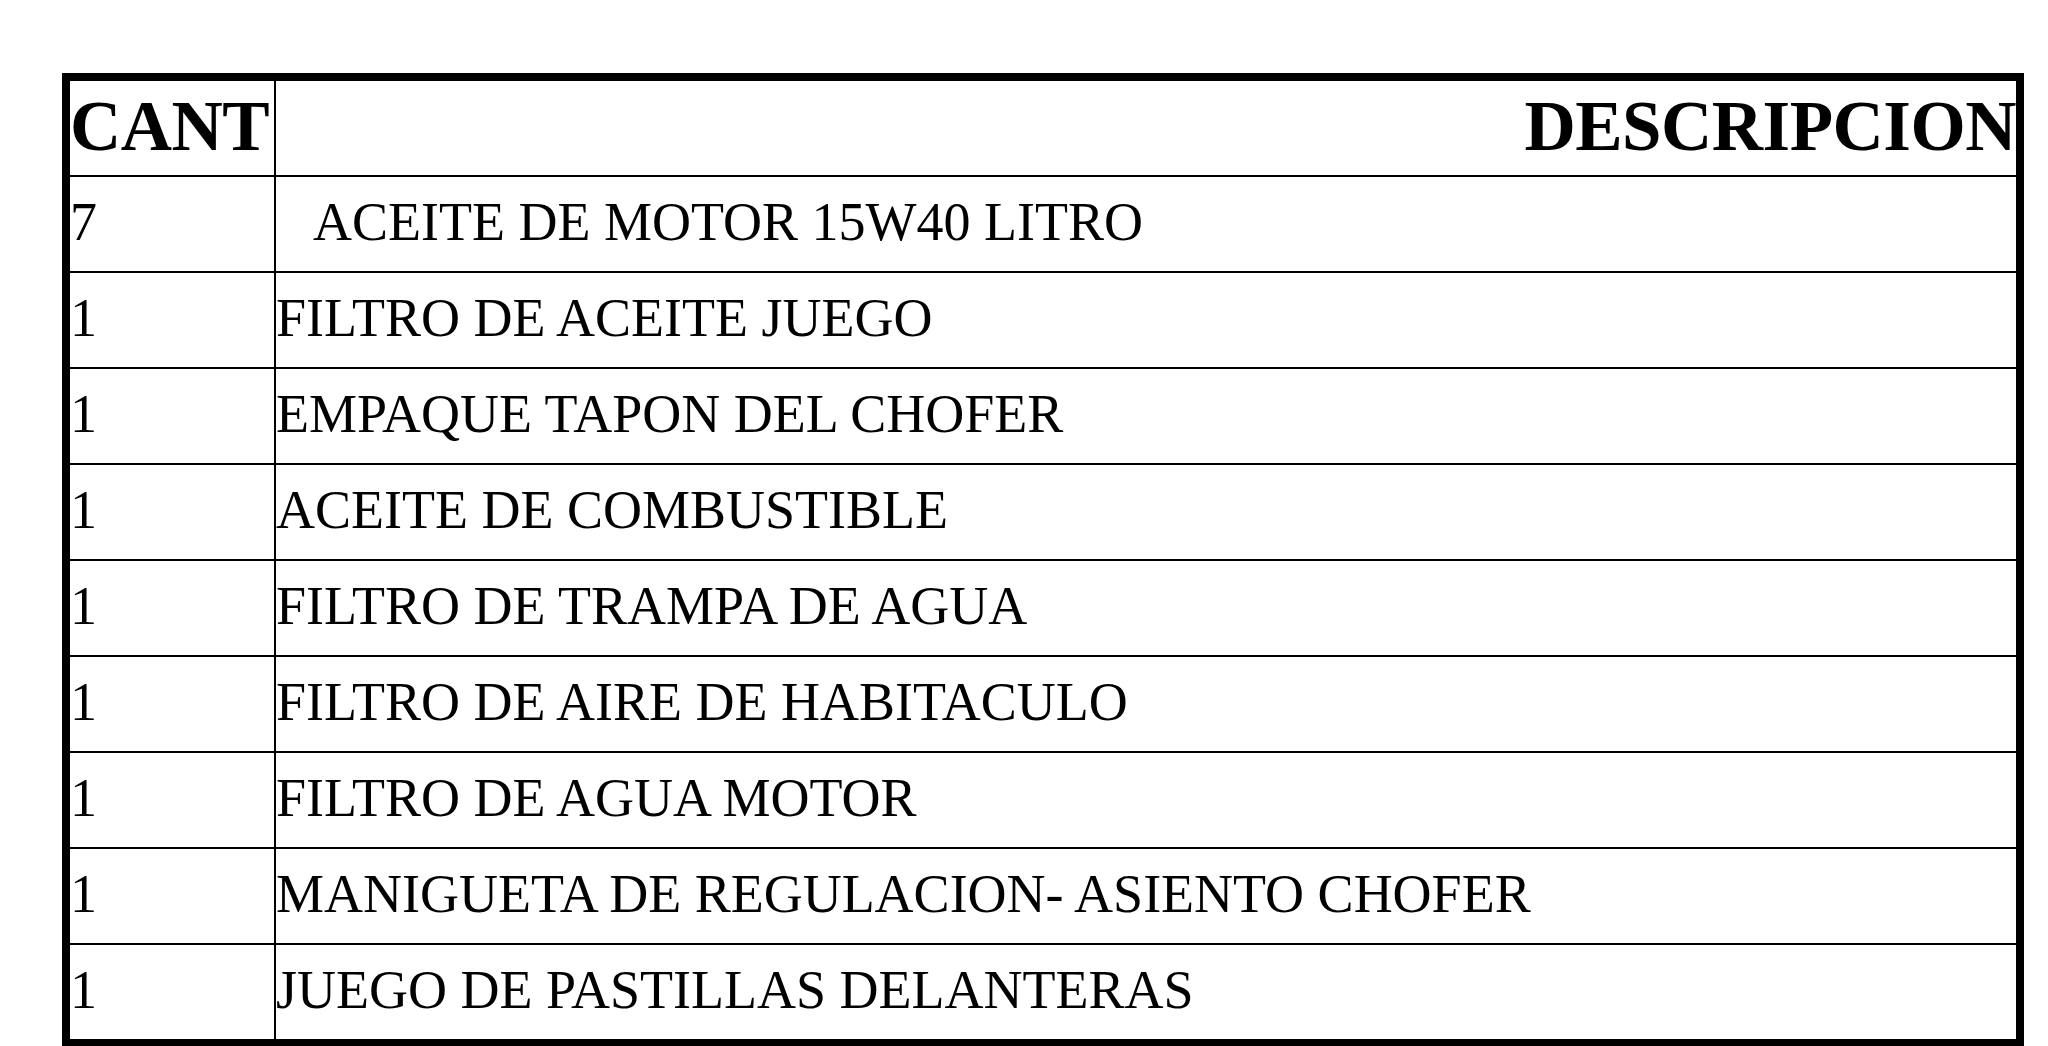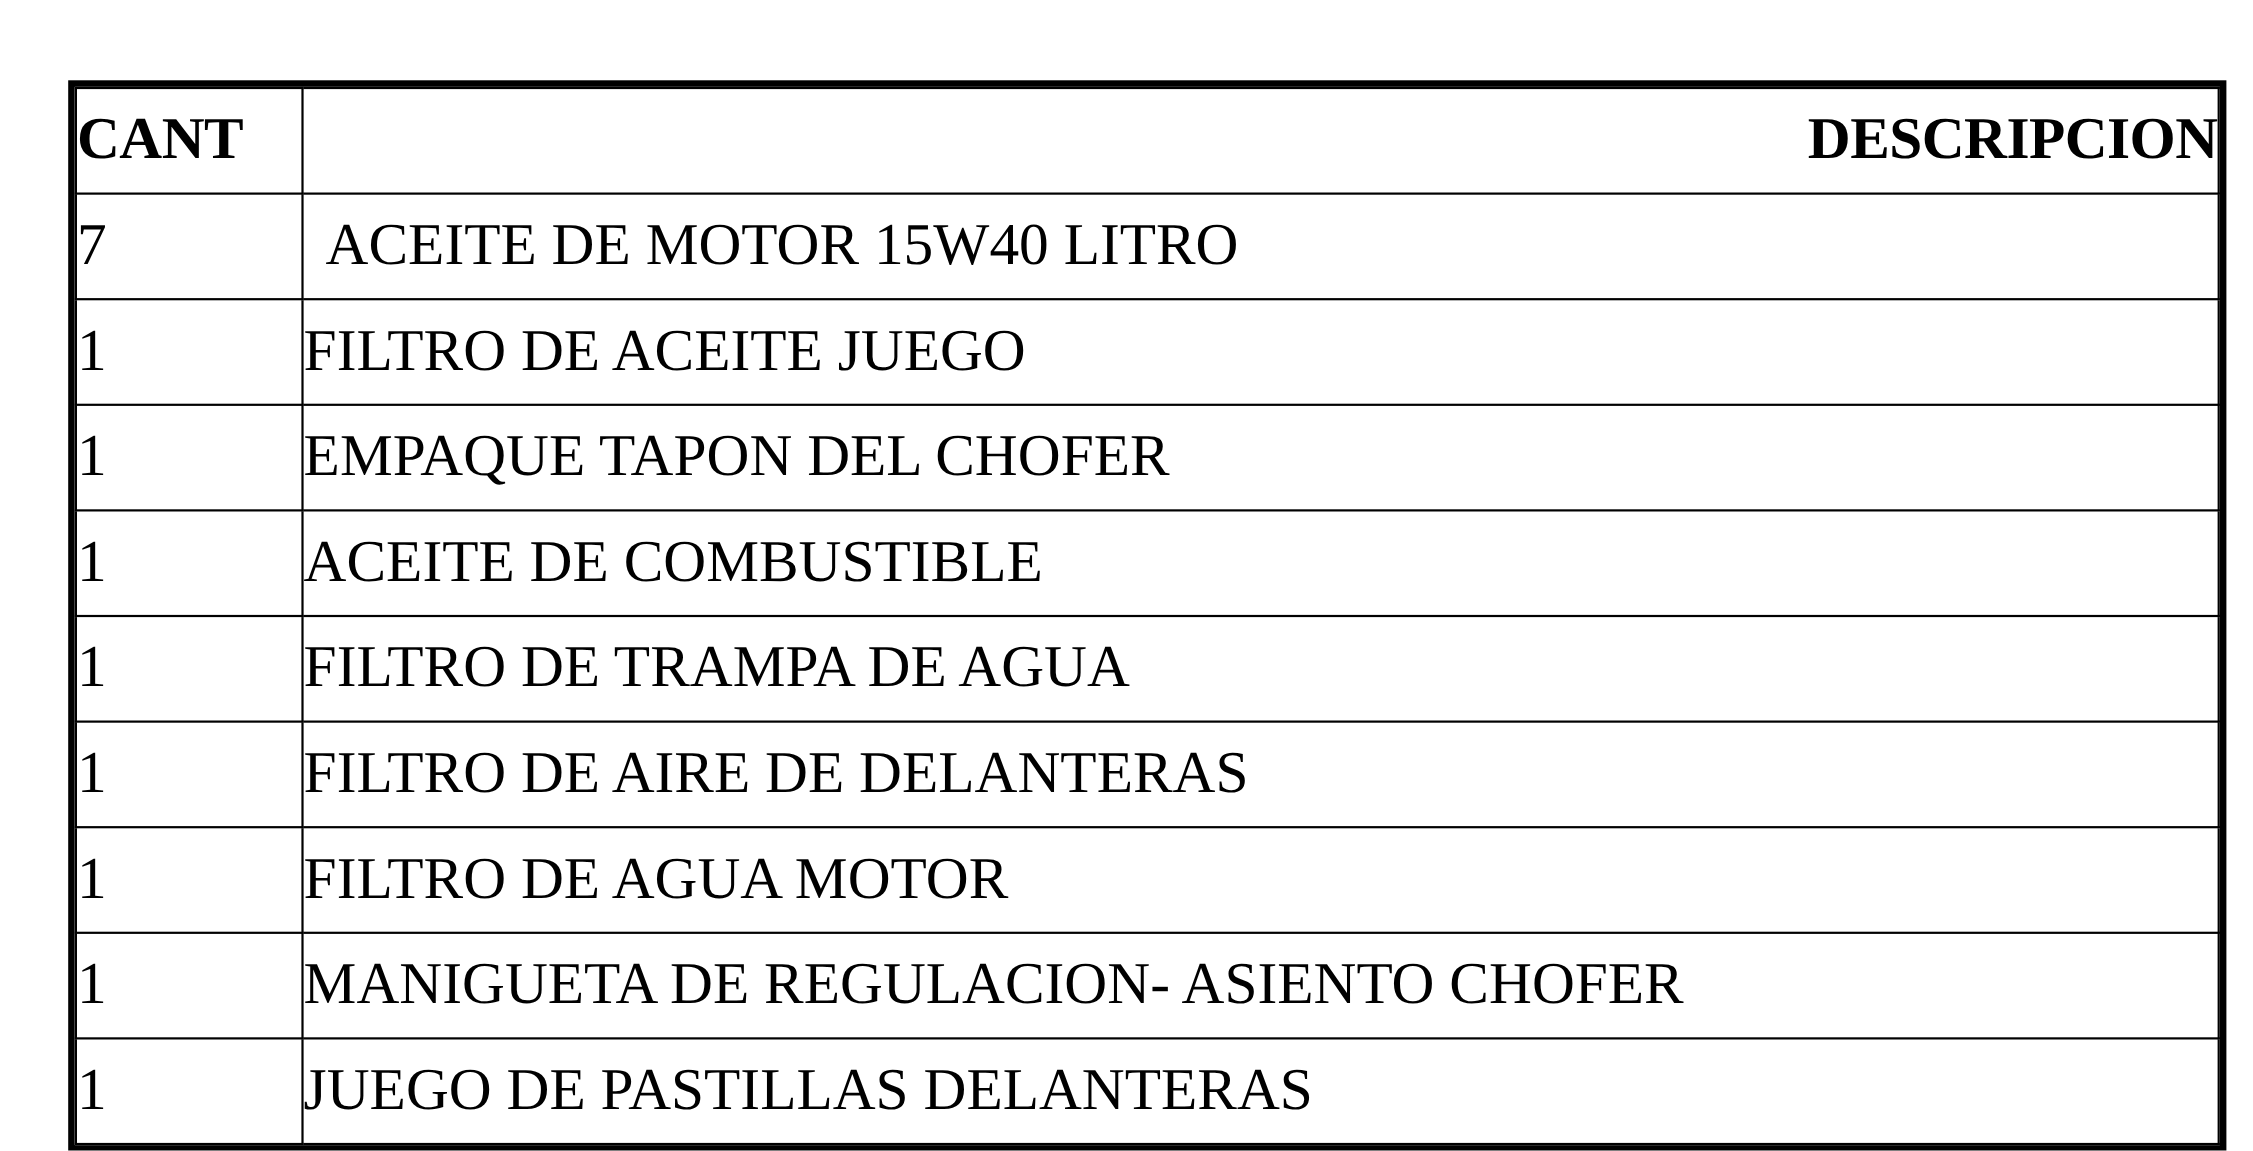--- a/index.html
+++ b/index.html
@@ -43,34 +43,34 @@
     font-size: 54px;
     line-height: 1.05;
     height: 90px;
     color: #000000;
     font-family: "Liberation Serif", serif;
     white-space: nowrap;
     overflow: hidden;
   }
   table.parts-table thead th {
     font-weight: bold;
-    font-size: 54px;
+    font-size: 71px;
     letter-spacing: -0.5px;
   }
   .cell-cant {
     text-align: left;
     padding-left: 4px;
   }
   .cell-desc {
     text-align: left;
     padding-left: 10px;
   }
   thead .cell-cant { padding-left: 4px; }
   thead .cell-desc { padding-left: 4px; text-align: right; }
-  .row-first .cell-desc { padding-left: 20px; }
+  .row-first .cell-desc { padding-left: 37px; }
 </style>
 </head>
 <body>
 
 <div class="page">
   <div class="table-wrap">
     <table class="parts-table">
       <colgroup>
         <col class="cant-col">
         <col class="desc-col">
@@ -97,21 +97,21 @@
         <tr>
           <td class="cell-cant">1</td>
           <td class="cell-desc">ACEITE DE COMBUSTIBLE</td>
         </tr>
         <tr>
           <td class="cell-cant">1</td>
           <td class="cell-desc">FILTRO DE TRAMPA DE AGUA</td>
         </tr>
         <tr>
           <td class="cell-cant">1</td>
-          <td class="cell-desc">FILTRO DE AIRE DE DELANTERAS</td>
+          <td class="cell-desc">FILTRO DE AIRE DE HABITACULO</td>
         </tr>
         <tr>
           <td class="cell-cant">1</td>
           <td class="cell-desc">FILTRO DE AGUA MOTOR</td>
         </tr>
         <tr>
           <td class="cell-cant">1</td>
           <td class="cell-desc">MANIGUETA DE REGULACION- ASIENTO CHOFER</td>
         </tr>
         <tr>

